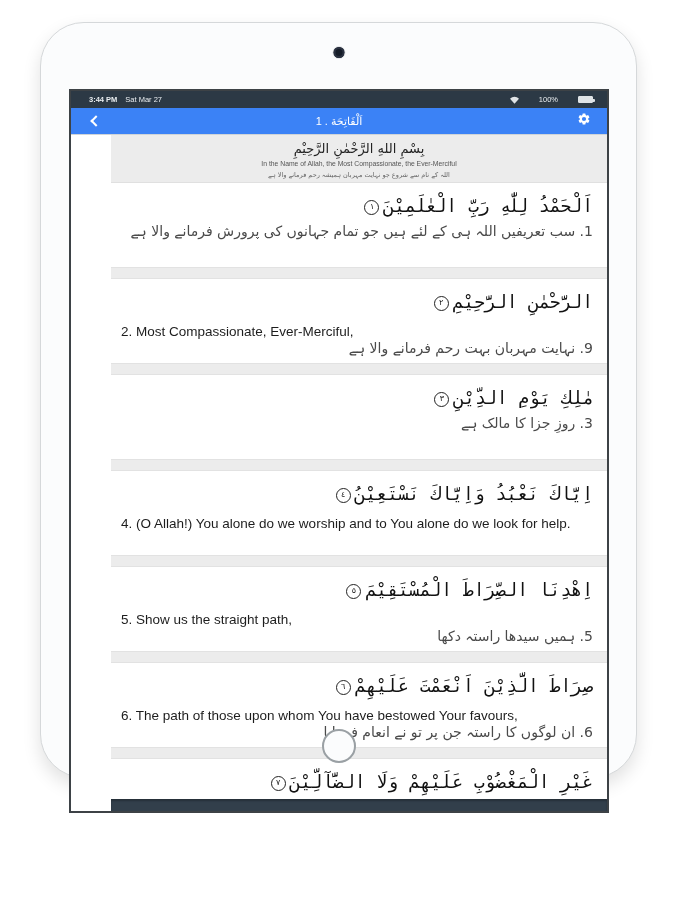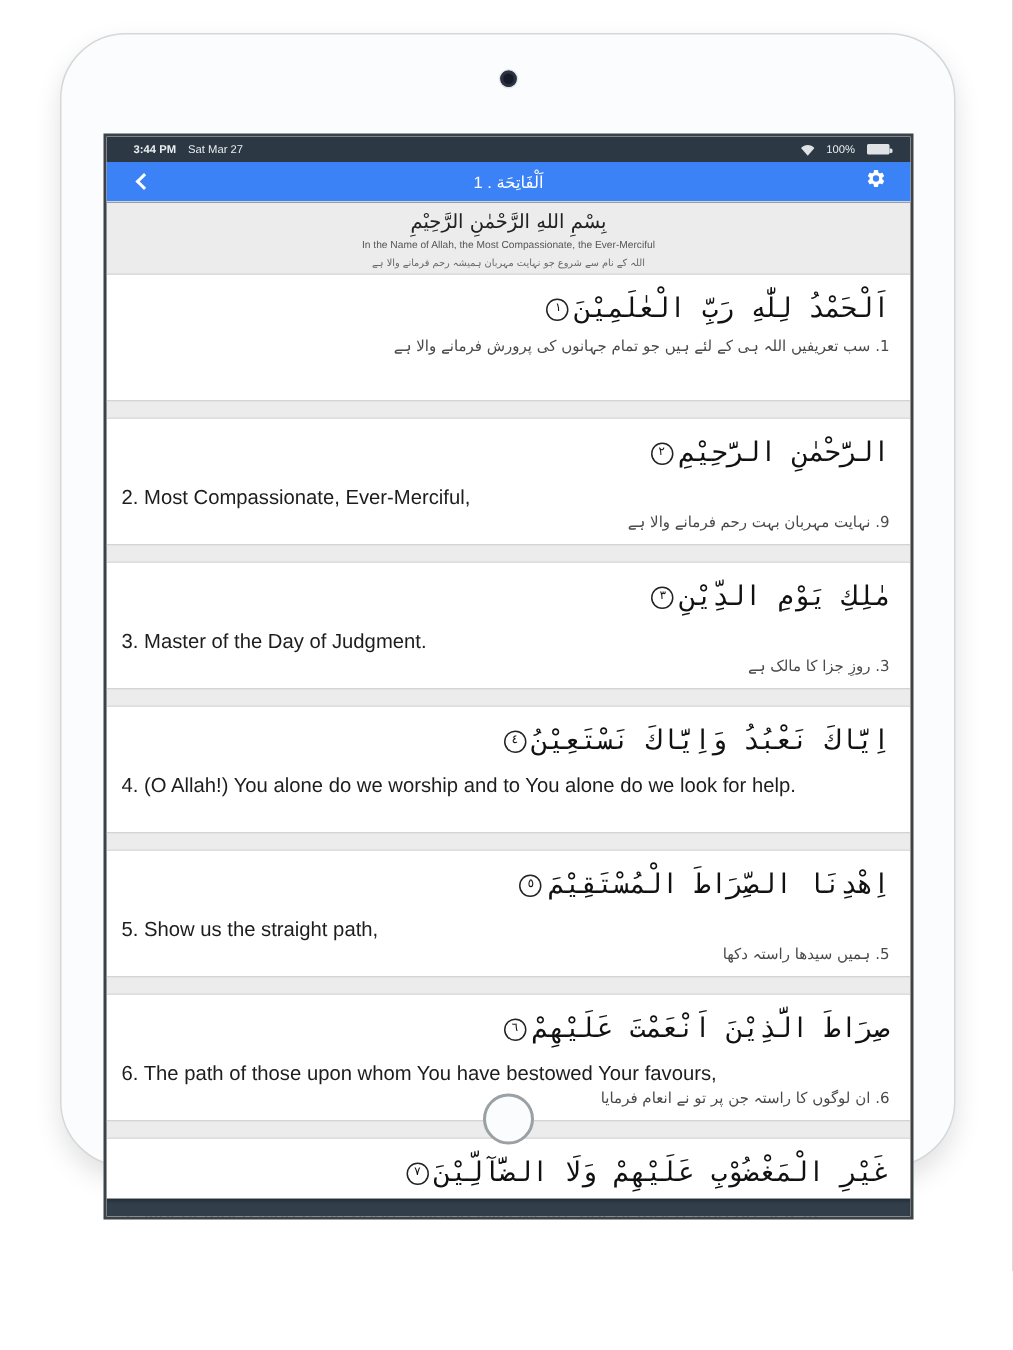--- a/index.html
+++ b/index.html
@@ -31,38 +31,38 @@
   .screen-inner { position:relative; width:100%; height:100%; display:flex; flex-direction:column; }
 
   
   .status-bar {
     height:17px; background:#2c3945; color:#e9edf0; flex:0 0 auto;
     display:flex; align-items:center; justify-content:space-between;
     padding:0 14px 0 18px; font-size:7.5px;
   }
   .status-left { display:flex; gap:8px; align-items:center; }
   .status-time { font-weight:bold; }
-  .status-right { display:flex; gap:8px; align-items:center; }
+  .status-right { display:flex; gap:20px; align-items:center; }
   .wifi-icon svg { display:block; }
   .battery-shape { width:15px; height:7px; border:1px solid #dfe3e6; border-radius:1px; position:relative; background:#dfe3e6; }
   .battery-shape:after { content:""; position:absolute; right:-3px; top:1.5px; width:2px; height:3px; background:#dfe3e6; border-radius:0 1px 1px 0; }
 
   
   .nav-bar {
     height:27px; background:#3b82f6; color:#ffffff; flex:0 0 auto;
     display:flex; align-items:center; position:relative;
     border-bottom:1px solid #cfd4d8;
   }
   .back-button { position:absolute; left:15px; top:0; height:100%; display:flex; align-items:center; padding:0 6px; cursor:pointer; }
   .chevron-left { width:8px; height:8px; border-left:2.5px solid #ffffff; border-bottom:2.5px solid #ffffff; transform:rotate(45deg); }
   .nav-title { width:100%; text-align:center; font-size:11px; letter-spacing:0.3px; }
   .settings-button { position:absolute; right:12px; top:0; height:100%; display:flex; align-items:center; padding:0 4px; cursor:pointer; }
 
   
-  .content { flex:1 1 auto; background:#404040; position:relative; overflow:hidden; }
+  .content { flex:1 1 auto; background:#7f1d1d; position:relative; overflow:hidden;margin-left:40px; }
 
   .bismillah {
     height:48px; background:#ececec; text-align:center;
     padding-top:5px; border-bottom:1px solid #e0e0e0;
   }
   .bismillah-arabic { font-family:"DejaVu Sans", sans-serif; font-size:13px; line-height:18px; color:#222; direction:rtl; }
   .bismillah-english { font-size:6.8px; line-height:10px; color:#555; margin-top:1px; }
   .bismillah-urdu { font-family:"DejaVu Sans", sans-serif; font-size:6.5px; line-height:10px; color:#666; direction:rtl; margin-top:1px; }
 
   .verse { height:84px; padding:7px 10px 0 10px; background:#ffffff; }
@@ -71,21 +71,21 @@
     font-size:18px; line-height:34px; color:#111; padding-right:4px;
   }
   .ayah-mark {
     display:inline-flex; align-items:center; justify-content:center;
     width:15px; height:15px; border:1px solid #222; border-radius:50%;
     font-size:8px; line-height:1; vertical-align:middle; margin:0 4px; color:#111;
   }
   .verse-english { font-size:13.5px; line-height:18px; color:#1d1d1d; margin-top:3px; text-align:left; }
   .verse-urdu {
     font-family:"DejaVu Sans", sans-serif; direction:rtl; text-align:right;
-    font-size:10px; line-height:11px; color:#4a4a4a; margin-top:2px; padding-right:4px;
+    font-size:14px; line-height:11px; color:#4a4a4a; margin-top:2px; padding-right:4px;
   }
   .separator { height:12px; background:#ececec; border-top:1px solid #e2e2e2; border-bottom:1px solid #e2e2e2; }
 
   .bottom-bar {
     position:absolute; left:0; right:0; bottom:0; height:12px;
     background:#323f4b; z-index:5;
     box-shadow:inset 0 2px 2px rgba(0,0,0,0.25);
   }
 </style>
 </head>
@@ -144,21 +144,20 @@
 
           <div class="verse">
             <div class="verse-arabic"><span>الرَّحْمٰنِ الرَّحِيْمِ</span><span class="ayah-mark">٢</span></div>
             <div class="verse-english">2. Most Compassionate, Ever-Merciful,</div>
             <div class="verse-urdu">9. نہایت مہربان بہت رحم فرمانے والا ہے</div>
           </div>
           <div class="separator"></div>
 
           <div class="verse">
             <div class="verse-arabic"><span>مٰلِكِ يَوْمِ الدِّيْنِ</span><span class="ayah-mark">٣</span></div>
-            <div class="verse-english">3. Master of the Day of Judgment.</div>
             <div class="verse-urdu">3. روزِ جزا کا مالک ہے</div>
           </div>
           <div class="separator"></div>
 
           <div class="verse">
             <div class="verse-arabic"><span>اِيَّاكَ نَعْبُدُ وَاِيَّاكَ نَسْتَعِيْنُ</span><span class="ayah-mark">٤</span></div>
             <div class="verse-english">4. (O Allah!) You alone do we worship and to You alone do we look for help.</div>
           </div>
           <div class="separator"></div>
 

